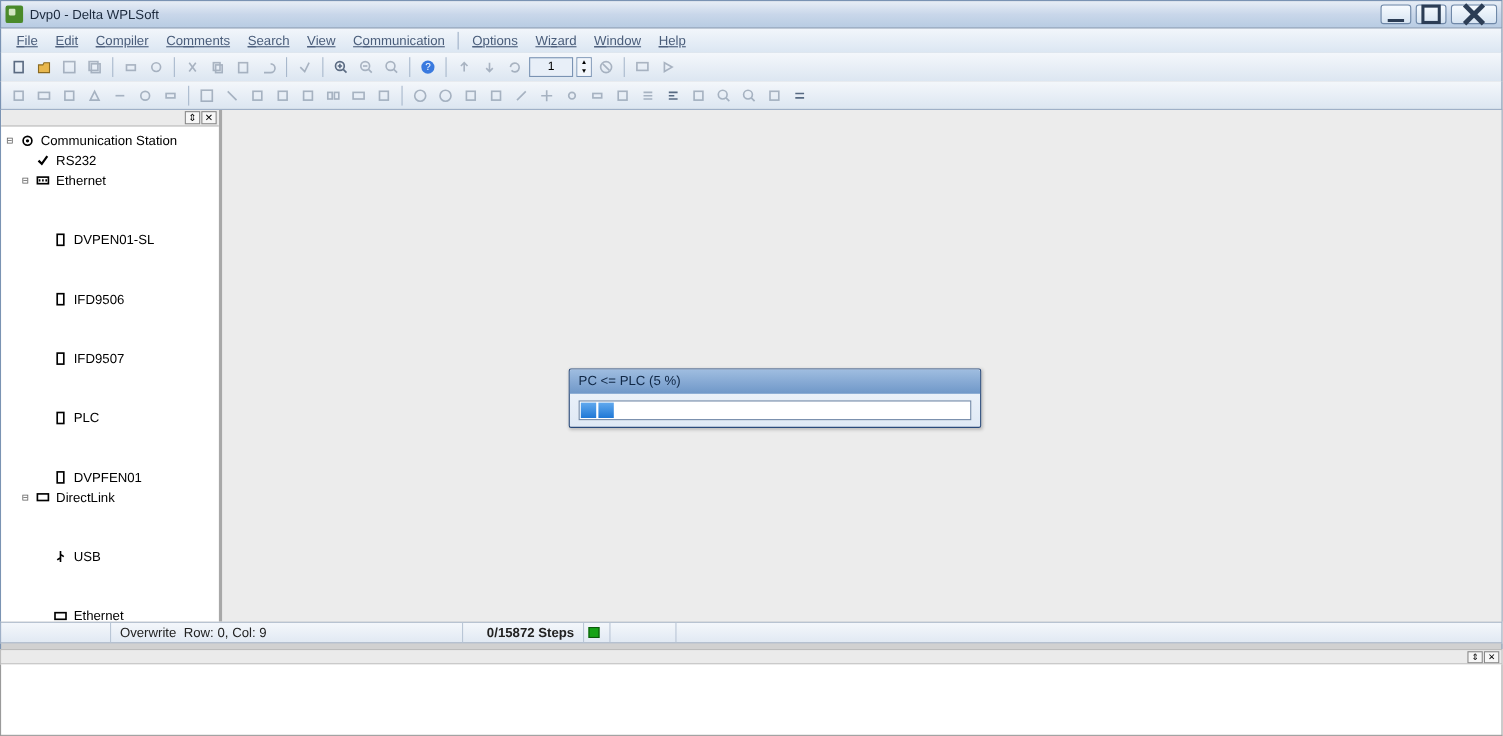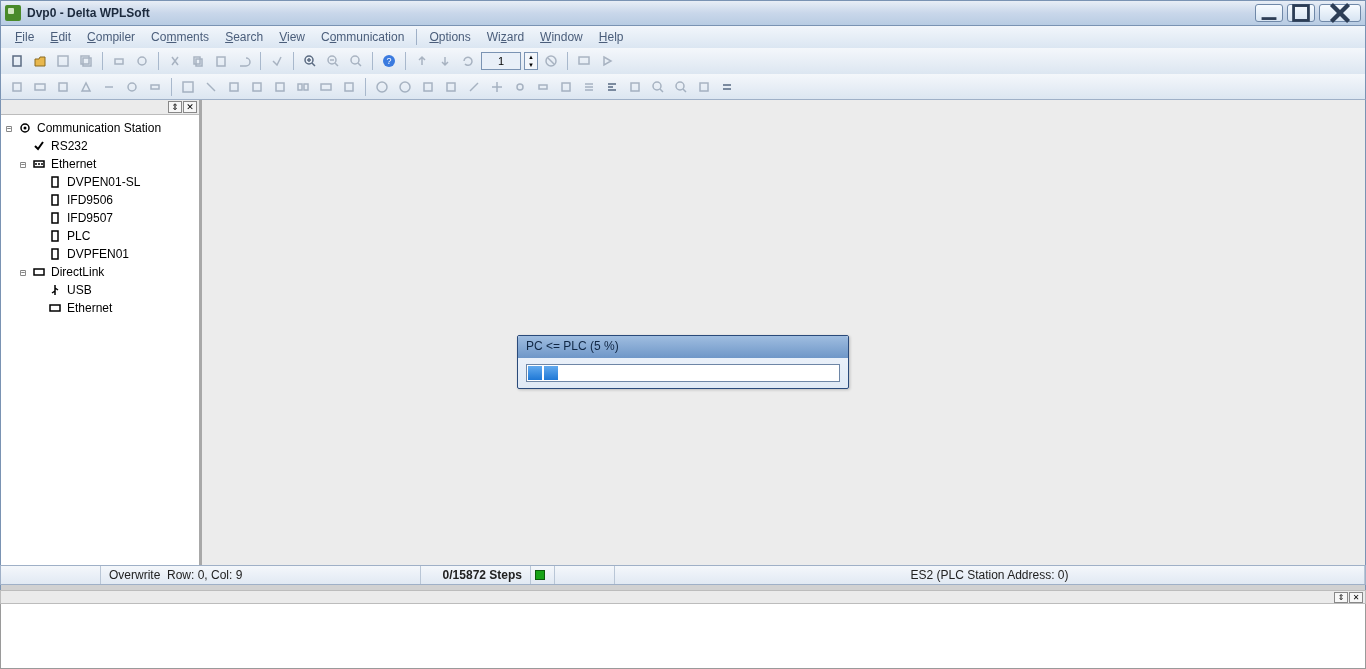--- a/index.html
+++ b/index.html
@@ -7,21 +7,20 @@
   body { background: #d1d1d1; }
 
   
   .titlebar {
     height: 26px;
     background: linear-gradient(#e8eef6, #c9d7ea 50%, #b8cce3);
     border: 1px solid #7a93b3;
     display: flex; align-items: center;
     padding: 0 4px;
     font-size: 12px;
-    font-weight: bold;
   }
   .titlebar .app-icon {
     width: 16px; height: 16px; margin-right: 6px;
     background: #4a8a2a; border-radius: 2px; position: relative;
   }
   .titlebar .app-icon:after {
     content:""; position:absolute; left:3px; top:3px; width:6px; height:6px; background:#d3e6c1; border-radius:1px;
   }
   .titlebar .title-text { flex:1; color:#1c2a3d; }
   .win-btns { display:flex; gap:4px; }
@@ -32,21 +31,21 @@
     display:flex; align-items:center; justify-content:center;
     font-size:11px; color:#2c3d55; cursor:pointer;
   }
   .win-btn.close { width:42px; }
 
   
   .menubar {
     height: 22px;
     background: linear-gradient(#f2f6fb,#dbe6f2);
     border-left:1px solid #7a93b3; border-right:1px solid #7a93b3;
-    display:flex; align-items:center; padding:0 6px; font-size:12px; color:#4a5d7a;
+    display:flex; align-items:center; padding:0 6px; font-size:12px; color:#4a5d7a;text-decoration:underline;
   }
   .menubar .mi { padding: 2px 8px; cursor:pointer; }
   .menubar .mi u { text-decoration: underline; }
   .menubar .sep { width:1px; height:16px; background:#9fb0c7; margin:0 4px; }
 
   
   .toolbar {
     height: 26px;
     background: linear-gradient(#f4f7fb,#dce6f1);
     border-left:1px solid #7a93b3; border-right:1px solid #7a93b3;
@@ -95,28 +94,28 @@
   .pane-header .hc {
     width:14px; height:12px; border:1px solid #888; background:#f7f7f7;
     display:flex; align-items:center; justify-content:center; font-size:9px; cursor:pointer;
   }
   .tree { padding:4px 2px 4px 0; color:#000; }
   .tn { display:flex; align-items:center; height:18px; white-space:nowrap; cursor:pointer; }
   .tn .tw { width:16px; text-align:center; font-size:10px; color:#606060; font-family: monospace; }
   .tn .ic { width:16px; height:16px; display:flex; align-items:center; justify-content:center; margin-right:4px; }
   .tn .ic svg { width:14px; height:14px; }
   .ind1 { padding-left:14px; }
-  .ind2 { padding-left:30px; }
+  .ind2 { padding-left:30px;margin-top:36px; }
 
   
   .canvas { flex:1; background:#ececec; position:relative; }
 
   
   .progress-dlg {
-    position:absolute; left:517px; top:335px; width:332px; height:54px;
+    position:absolute; left:517px; top:335px; width:375px; height:54px;
     background:linear-gradient(#f2f6fc,#dfe9f5);
     border:1px solid #2a4a7a; border-radius:2px;
     box-shadow: 1px 1px 3px rgba(0,0,0,0.2);
   }
   .progress-title {
     height:22px; background:linear-gradient(#9fbde0,#6f97c8);
     color:#102745; font-size:12px; padding:3px 8px;
     border-top-left-radius:2px; border-top-right-radius:2px;
   }
   .progress-bar-outer {
@@ -620,23 +619,20 @@
 <div class="statusbar">
   <div class="cell" style="width:100px;"></div>
   <div class="cell ov"><span>Overwrite</span>&nbsp;&nbsp;<span>Row: 0, Col: 9</span></div>
   <div class="cell st">
       <span>0/15872 Steps</span>
     </div>
   <div class="cell sqcell">
       <div class="sq"></div>
     </div>
   <div class="cell blank"></div>
-  <div class="cell wide">
-      <span>ES2 (PLC Station Address: 0)</span>
-    </div>
 </div>
 
 <div class="bottom-gap"></div>
 
 <div class="outpane-hdr">
   <div class="hc">⇕</div>
   <div class="hc">✕</div>
 </div>
 <div class="outpane"></div>
 

